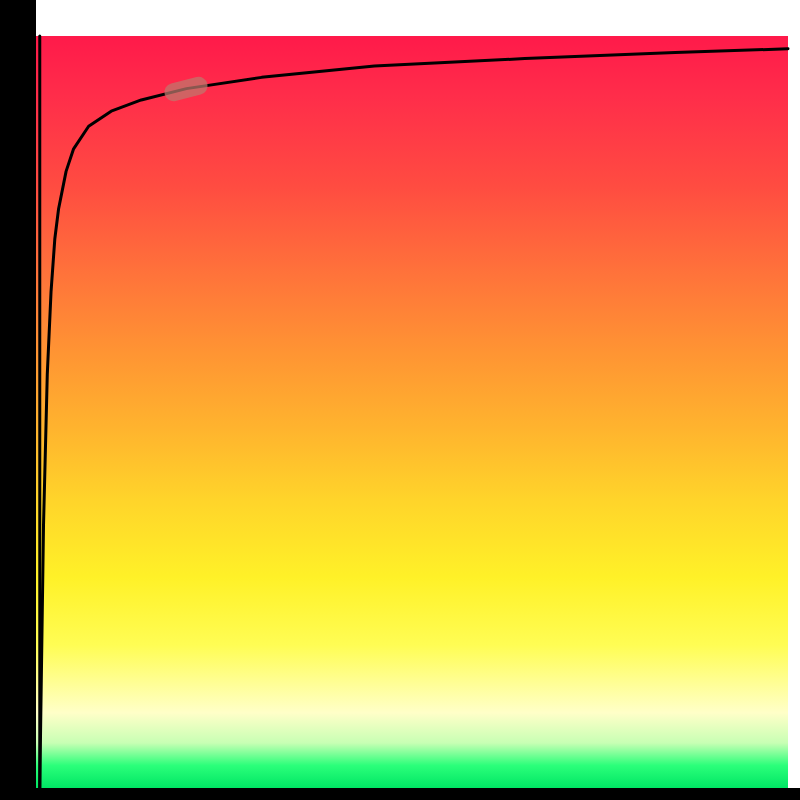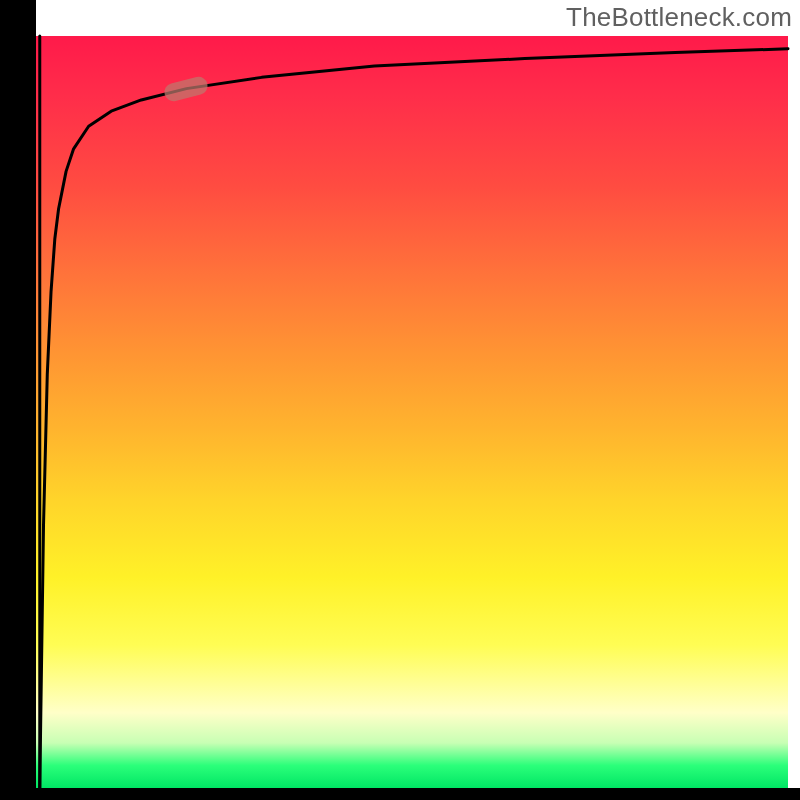--- a/index.html
+++ b/index.html
@@ -54,21 +54,20 @@
     background: rgba(190,120,110,0.72);
     border-radius: 9px;
     transform-origin: center center;
   }
 </style>
 </head>
 <body>
 
 <div class="wrap">
 
-  <div class="watermark">TheBottleneck.com</div>
 
   <div class="plot-area"></div>
 
   <svg class="axes" viewBox="0 0 800 800">
 
     <rect x="0" y="0" width="36" height="800" fill="#000"></rect>
     <rect x="0" y="788" width="800" height="12" fill="#000"></rect>
 
     <rect x="0" y="0" width="36" height="36" fill="#000"></rect>
   </svg>

